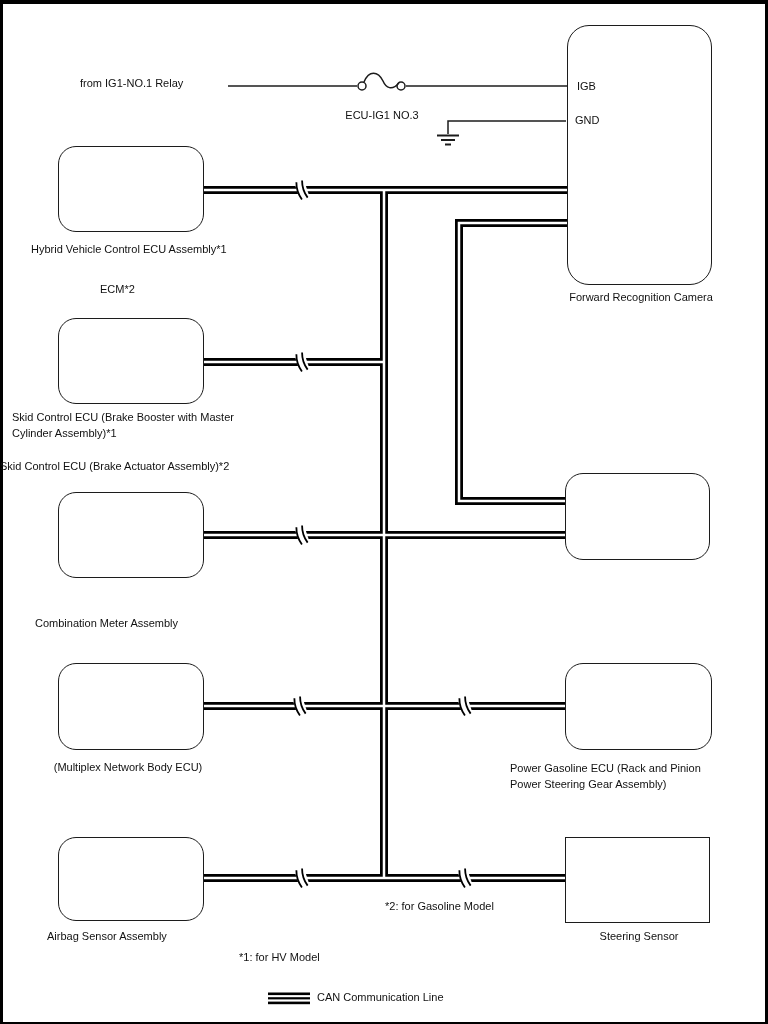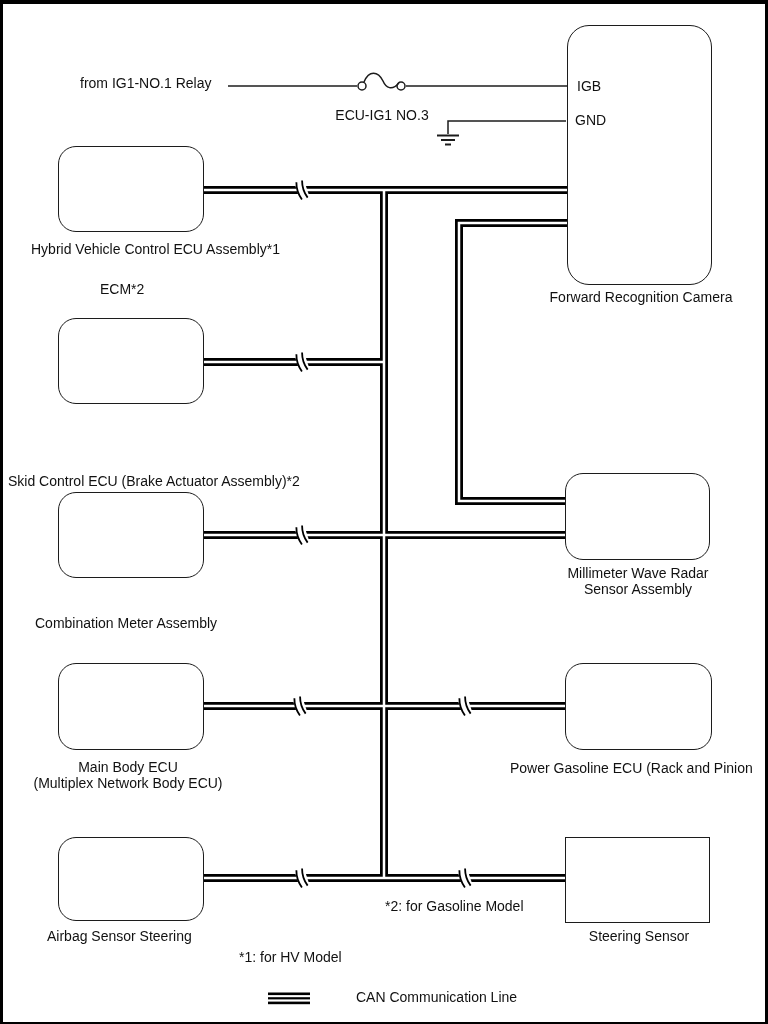--- a/index.html
+++ b/index.html
@@ -13,21 +13,21 @@
     border:3px solid #000; border-top-width:4px; pointer-events:none;
   }
   .art{position:absolute; left:0; top:0; z-index:1;}
   .box{
     position:absolute; z-index:2; background:#fff;
     border:1.5px solid #1c1c1c; box-sizing:border-box;
   }
   .r18{border-radius:18px;}
   .r22{border-radius:22px;}
   .lbl{
-    position:absolute; z-index:3; font-size:14px; line-height:15px;
+    position:absolute; z-index:3; font-size:11px; line-height:15px;
     white-space:nowrap; color:#111;
   }
   .lh16{line-height:16px;}
   .ctr{text-align:center;}
 </style>
 </head>
 <body>
 
 <div class="page">
 
@@ -102,41 +102,41 @@
 
   <div class="lbl" style="left:80px;top:76px;">from IG1-NO.1 Relay</div>
   <div class="lbl ctr" style="left:332px;top:108px;width:100px;">ECU-IG1 NO.3</div>
   <div class="lbl" style="left:577px;top:79px;">IGB</div>
   <div class="lbl" style="left:575px;top:113px;">GND</div>
   <div class="lbl ctr" style="left:546px;top:290px;width:190px;">Forward Recognition Camera</div>
 
   <div class="lbl" style="left:31px;top:242px;">Hybrid Vehicle Control ECU Assembly*1</div>
   <div class="lbl" style="left:100px;top:282px;">ECM*2</div>
 
-  <div class="lbl" style="left:8px;top:459px;margin-top:15px;">Skid Control ECU (Brake Actuator Assembly)*2</div>
+  <div class="lbl lh16" style="left:12px;top:409px;">
+    <div>Skid Control ECU (Brake Booster with Master</div>
+    <div>Cylinder Assembly)*1</div>
+  </div>
+  <div class="lbl" style="left:0;top:459px;">Skid Control ECU (Brake Actuator Assembly)*2</div>
 
   <div class="lbl" style="left:35px;top:616px;">Combination Meter Assembly</div>
 
   <div class="lbl lh16 ctr" style="left:27px;top:759px;width:202px;">
-    <div>Main Body ECU</div>
     <div>(Multiplex Network Body ECU)</div>
   </div>
 
-  <div class="lbl" style="left:47px;top:929px;">Airbag Sensor Steering</div>
+  <div class="lbl" style="left:47px;top:929px;">Airbag Sensor Assembly</div>
 
-  <div class="lbl lh16 ctr" style="left:547px;top:565px;width:182px;">
-    <div>Millimeter Wave Radar</div>
-    <div>Sensor Assembly</div>
-  </div>
 
   <div class="lbl lh16" style="left:510px;top:760px;">
     <div>Power Gasoline ECU (Rack and Pinion</div>
+    <div>Power Steering Gear Assembly)</div>
   </div>
 
   <div class="lbl ctr" style="left:566px;top:929px;width:146px;">Steering Sensor</div>
 
   <div class="lbl" style="left:239px;top:950px;">*1: for HV Model</div>
   <div class="lbl" style="left:385px;top:899px;">*2: for Gasoline Model</div>
 
-  <div class="lbl" style="left:317px;top:990px;margin-left:39px;">CAN Communication Line</div>
+  <div class="lbl" style="left:317px;top:990px;">CAN Communication Line</div>
 
   <div class="frame"></div>
 </div>
 
 </body></html>

